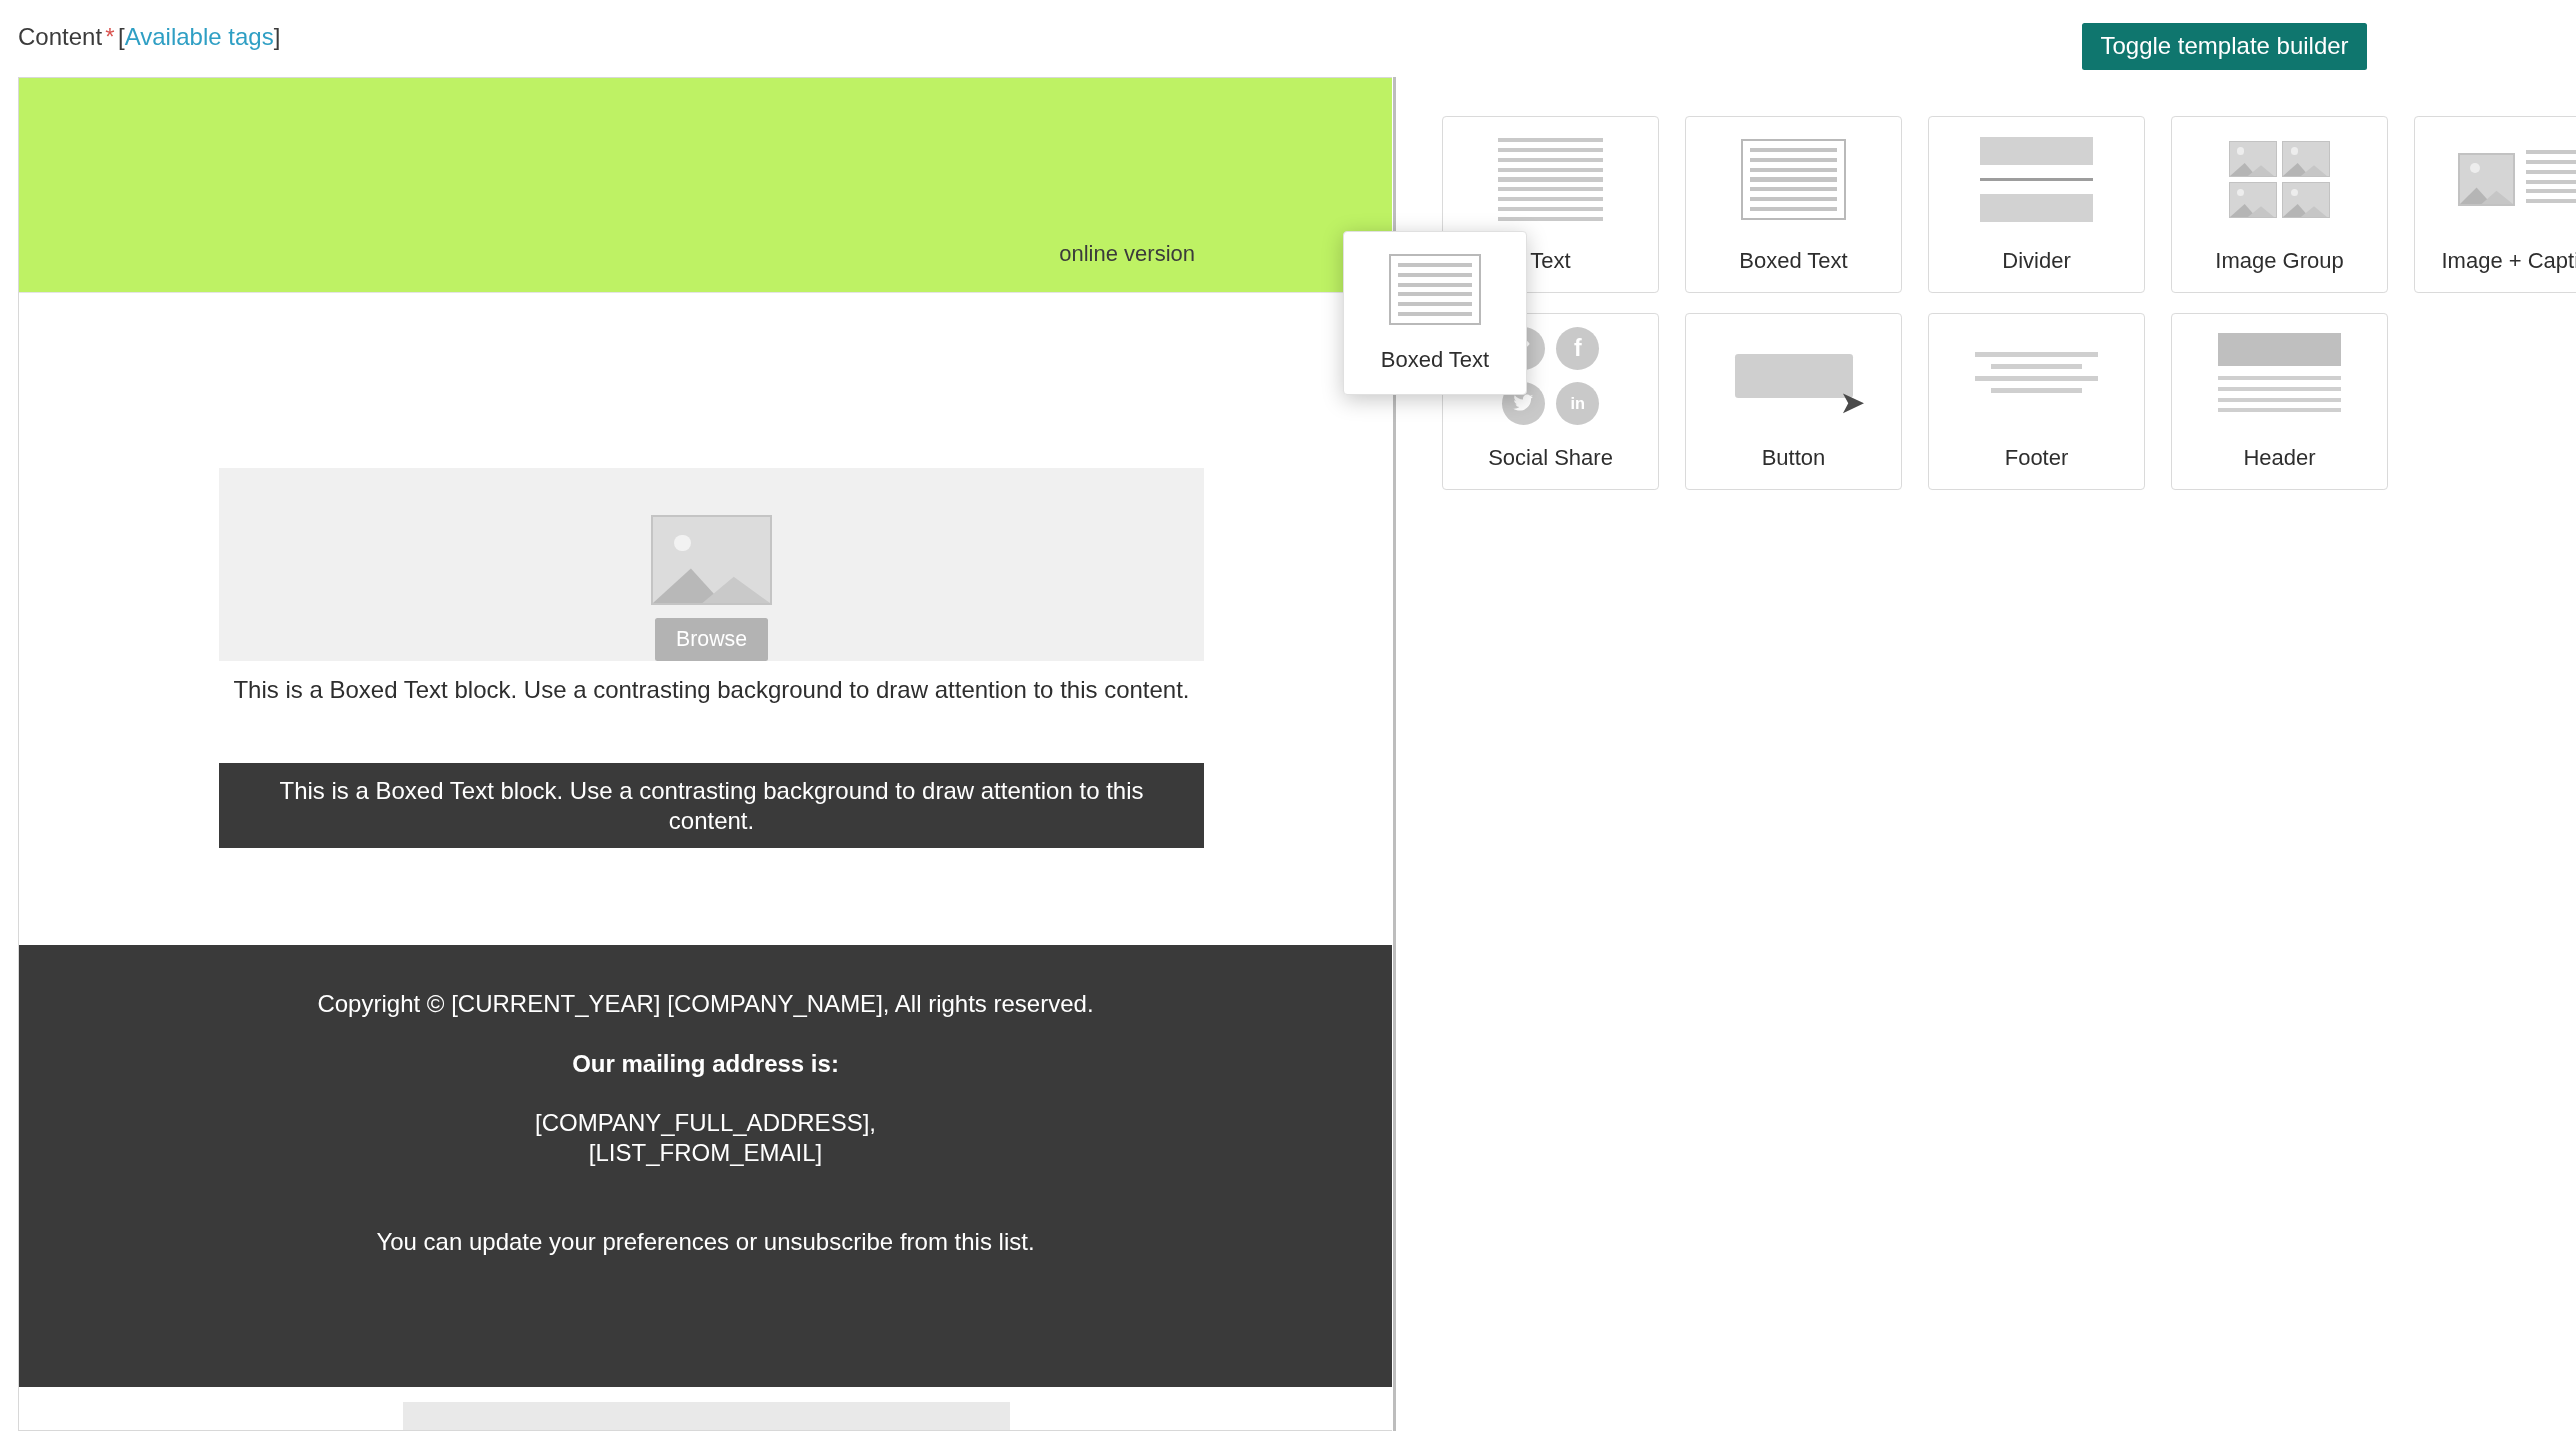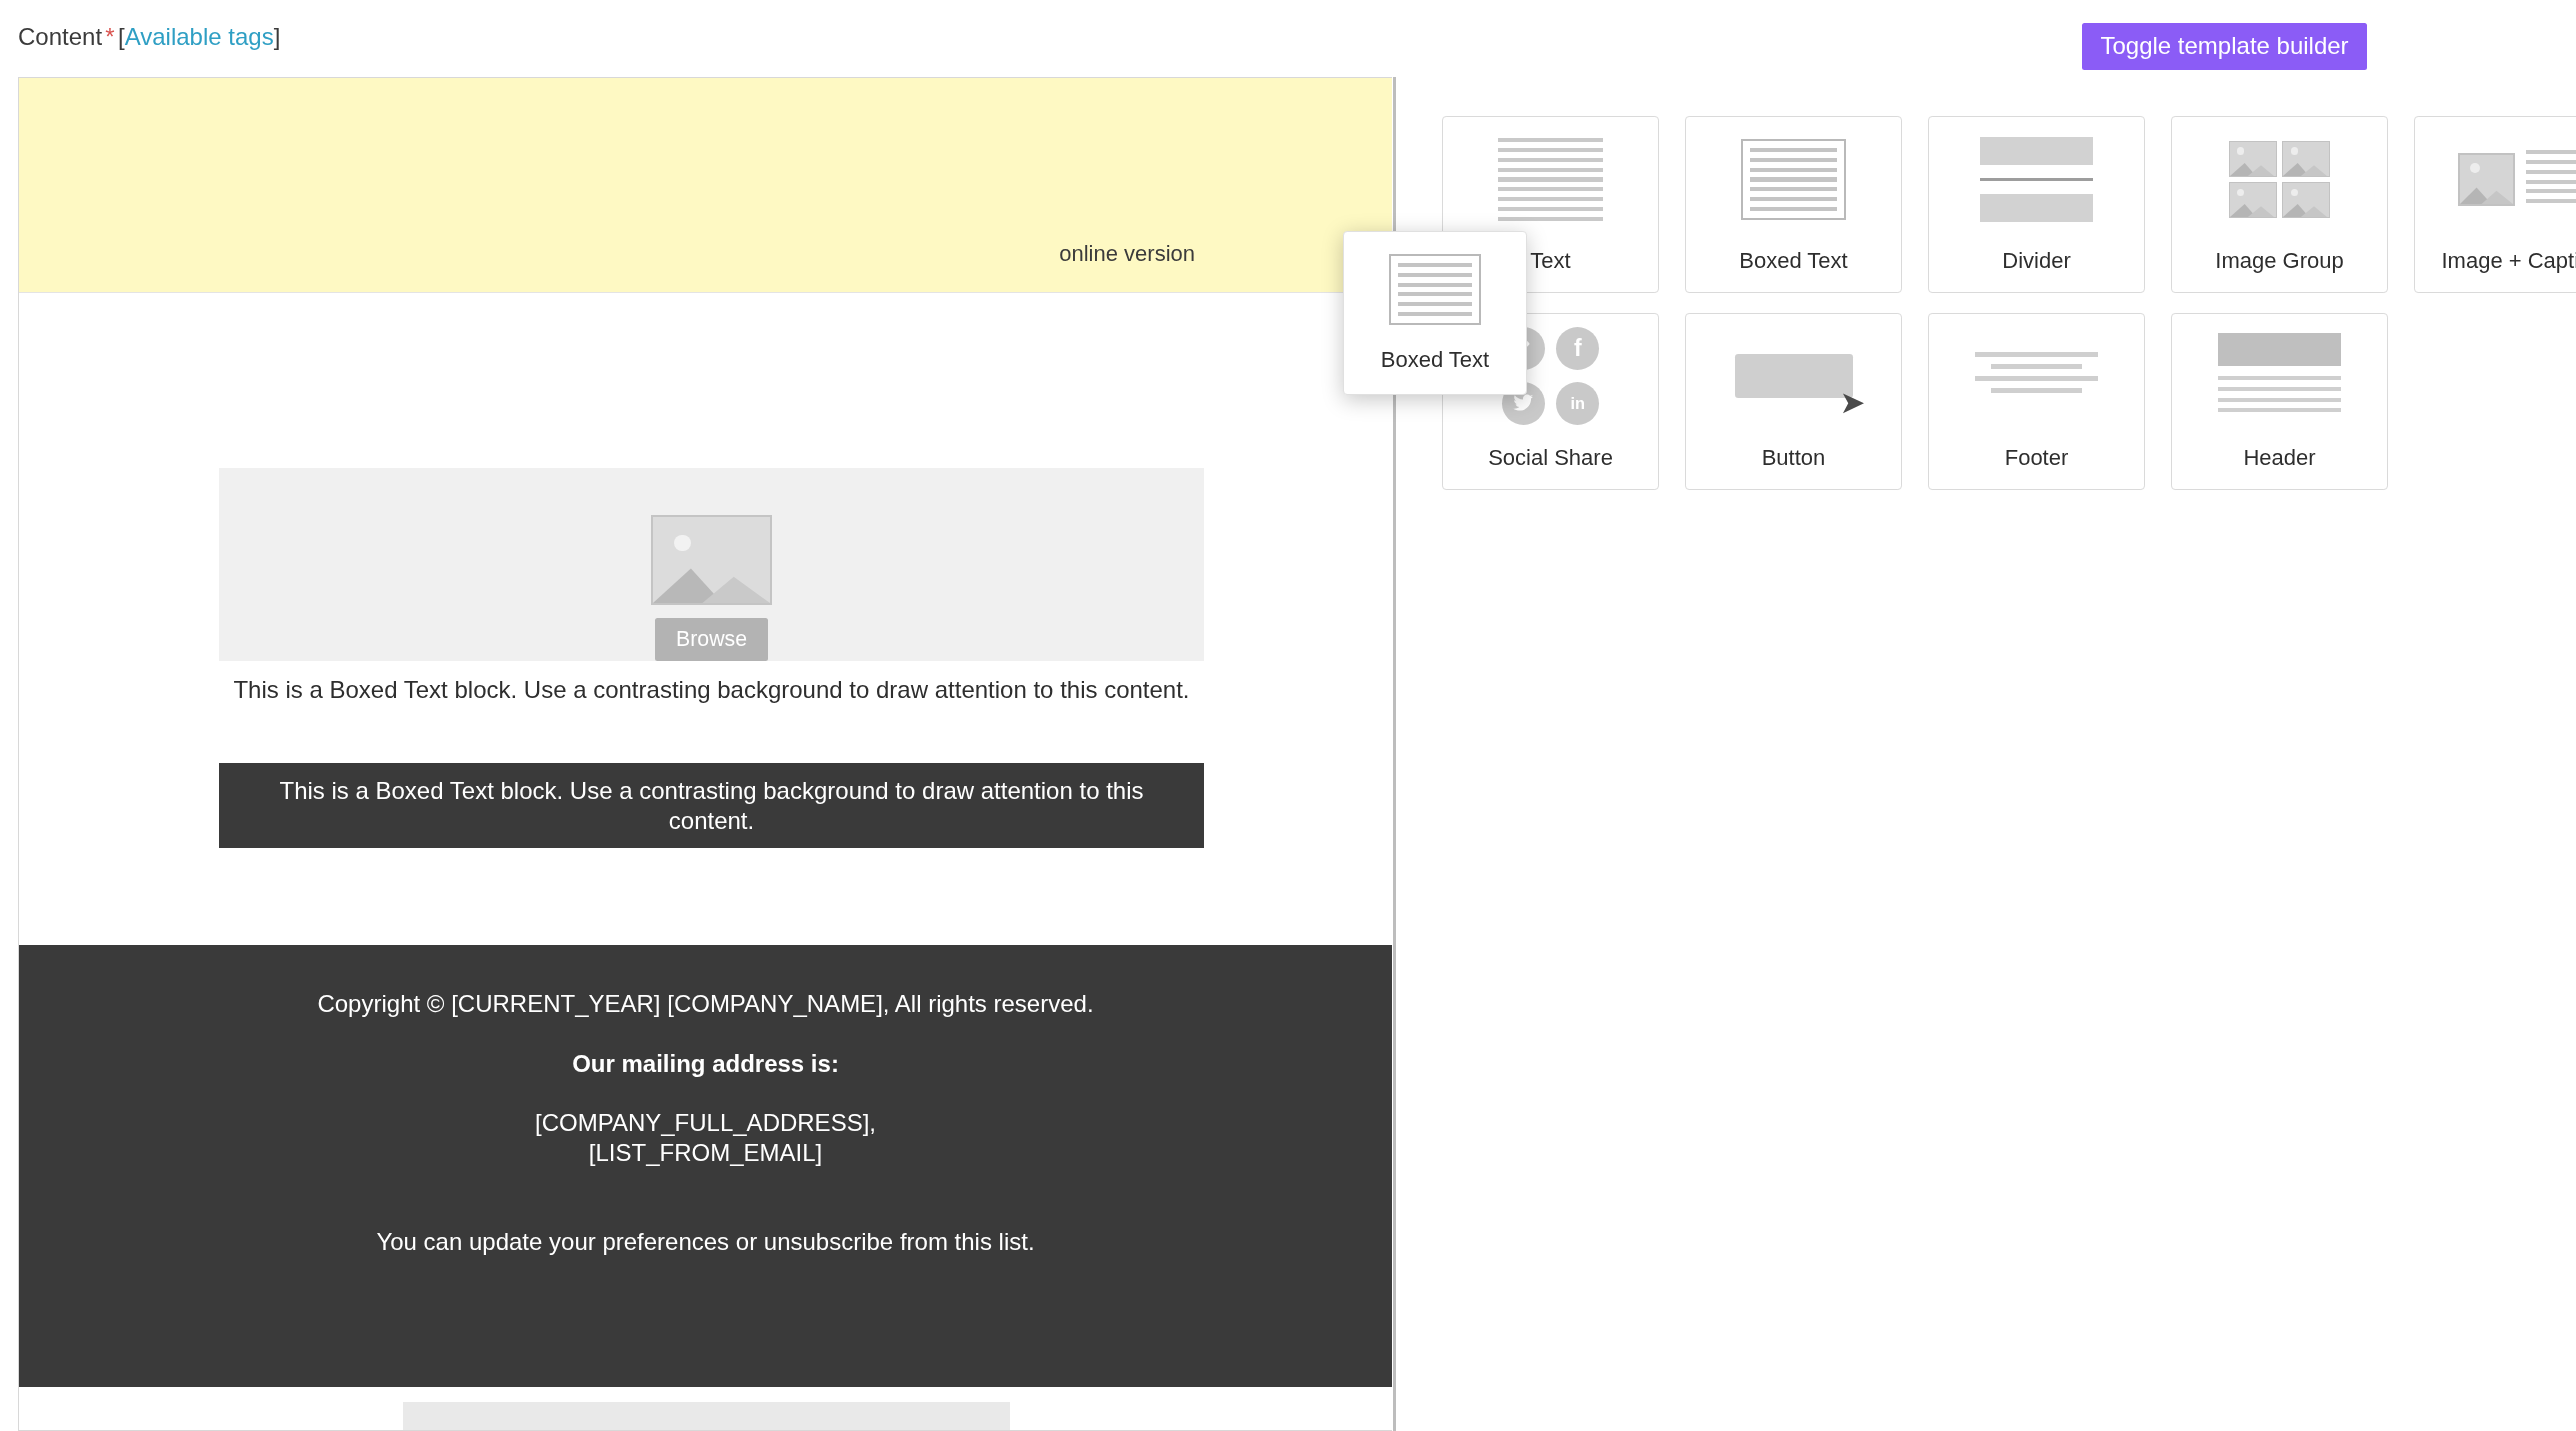--- a/index.html
+++ b/index.html
@@ -21,21 +21,21 @@
   .content-label {
     position: absolute; left: 18px; top: 23px;
     font-size: 24px; color: #3b3b3b; white-space: nowrap;
   }
   .content-label .req { color: #d9534f; margin: 0 3.3px; }
   .content-label .tags { color: #2f9fc4; }
   .content-label .brk { color: #3b3b3b; }
 
   .toggle-btn {
     position: absolute; right: 16.4px; top: 23px;
-    background: #8b5cf6; color: #fff; border: none;
+    background: #0f766e; color: #fff; border: none;
     font-size: 24px; font-family: "Liberation Sans", sans-serif;
     padding: 10.7px 18px 12.3px 18px; border-radius: 2.5px;
     cursor: pointer; line-height: 1;
   }
 
   
   .editor-pane {
     position: absolute; left: 18px; top: 77px;
     width: 1374px; height: 1354px;
     background: #fff; border: 0.8px solid #d8d8d8; border-right: none;
@@ -46,21 +46,21 @@
     background: #bdbdbd;
   }
   .builder-pane {
     position: absolute; left: 1396px; top: 77px;
     width: 1162px; height: 1354px; background: #fff;
     box-shadow: inset 0 0 0 0 transparent;
   }
 
   
   .preview-header {
-    position: relative; width: 100%; height: 215px; background: #fef9c3;
+    position: relative; width: 100%; height: 215px; background: #bef264;
     border-bottom: 0.8px solid #e4e4e4;
   }
   .online-version {
     position: absolute; right: 197px; top: 163px;
     font-size: 22px; color: #3b3b3b;
   }
   .preview-body { position: relative; background: #fff; height: 657px; }
 
   .img-block {
     position: absolute; left: 200px; top: 175px; width: 985px; height: 193px;

